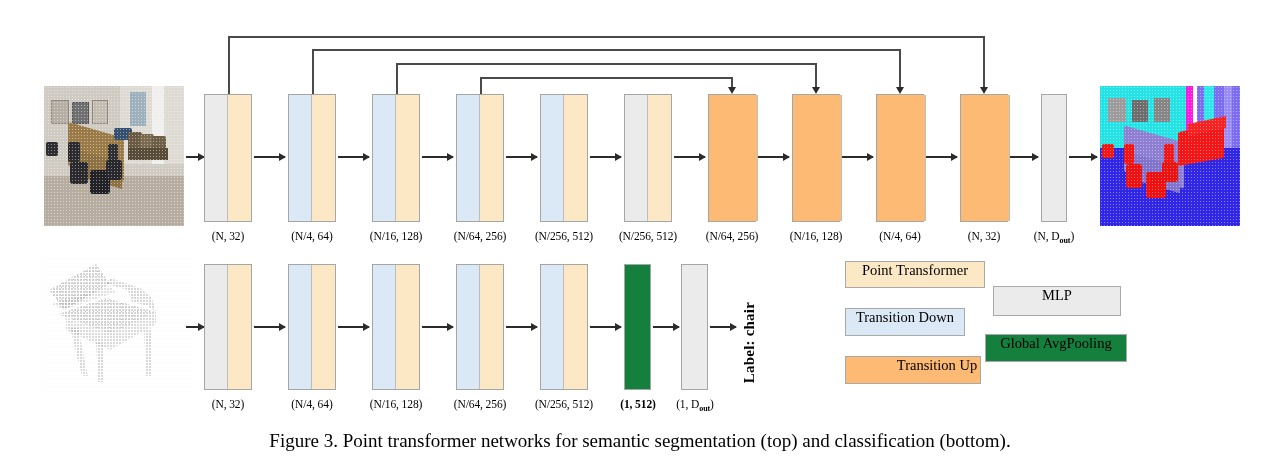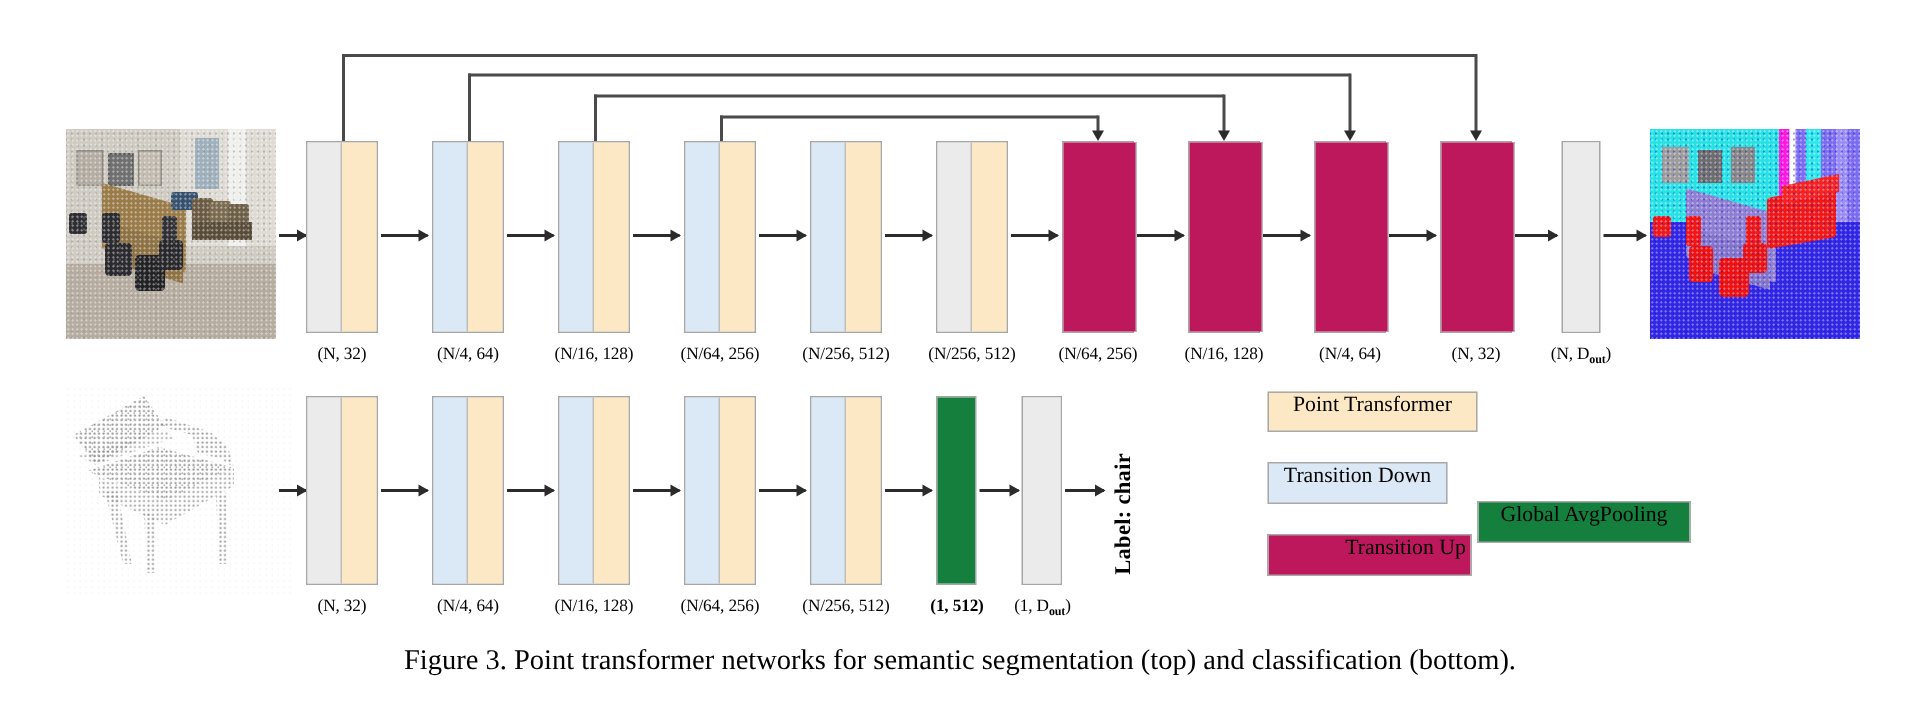--- a/index.html
+++ b/index.html
@@ -29,21 +29,21 @@
   }
   .block .half {
     flex: 1 1 50%;
     box-sizing: border-box;
   }
   .block .half.left  { border-right: 1px solid #bdbdbd; }
 
   .c-gray   { background: #ebebeb; }
   .c-yellow { background: #fce8c4; }
   .c-blue   { background: #dbe8f5; }
-  .c-green  { background: #be185d; padding-left: 48px; }
+  .c-green  { background: #fdba74; padding-left: 48px; }
   .c-peach  { background: #15803d; }
 
   
   .dim-label {
     position: absolute;
     font-size: 11.5px;
     line-height: 13px;
     text-align: center;
     white-space: nowrap;
     letter-spacing: -0.1px;
@@ -419,20 +419,23 @@
   <div class="dim-label" style="left:655px;top:148px;width:80px;">(1, D<sub>out</sub>)</div>
 
   <div class="arrow-h" style="left:710px;top:76px;width:26px;"></div>
 
   <div class="vlabel" style="left:741px;top:52px;">Label: chair</div>
 
   <div class="legend-item c-yellow" style="left:845px;top:11px;width:140px;height:27px;">
     <span>Point Transformer</span>
   </div>
 
+  <div class="legend-item c-gray" style="left:993px;top:36px;width:128px;height:30px;">
+    <span>MLP</span>
+  </div>
 
   <div class="legend-item c-blue" style="left:845px;top:58px;width:120px;height:28px;">
     <span>Transition Down</span>
   </div>
 
   <div class="legend-item c-peach" style="left:985px;top:84px;width:142px;height:28px;">
     <span>Global AvgPooling</span>
   </div>
 
   <div class="legend-item c-green" style="left:845px;top:106px;width:136px;height:28px;">

